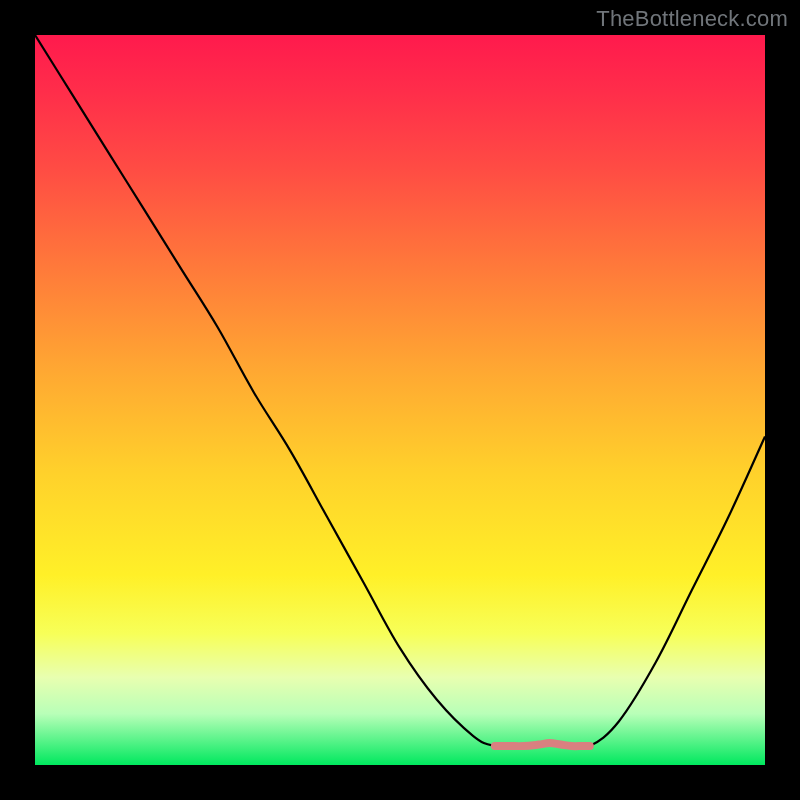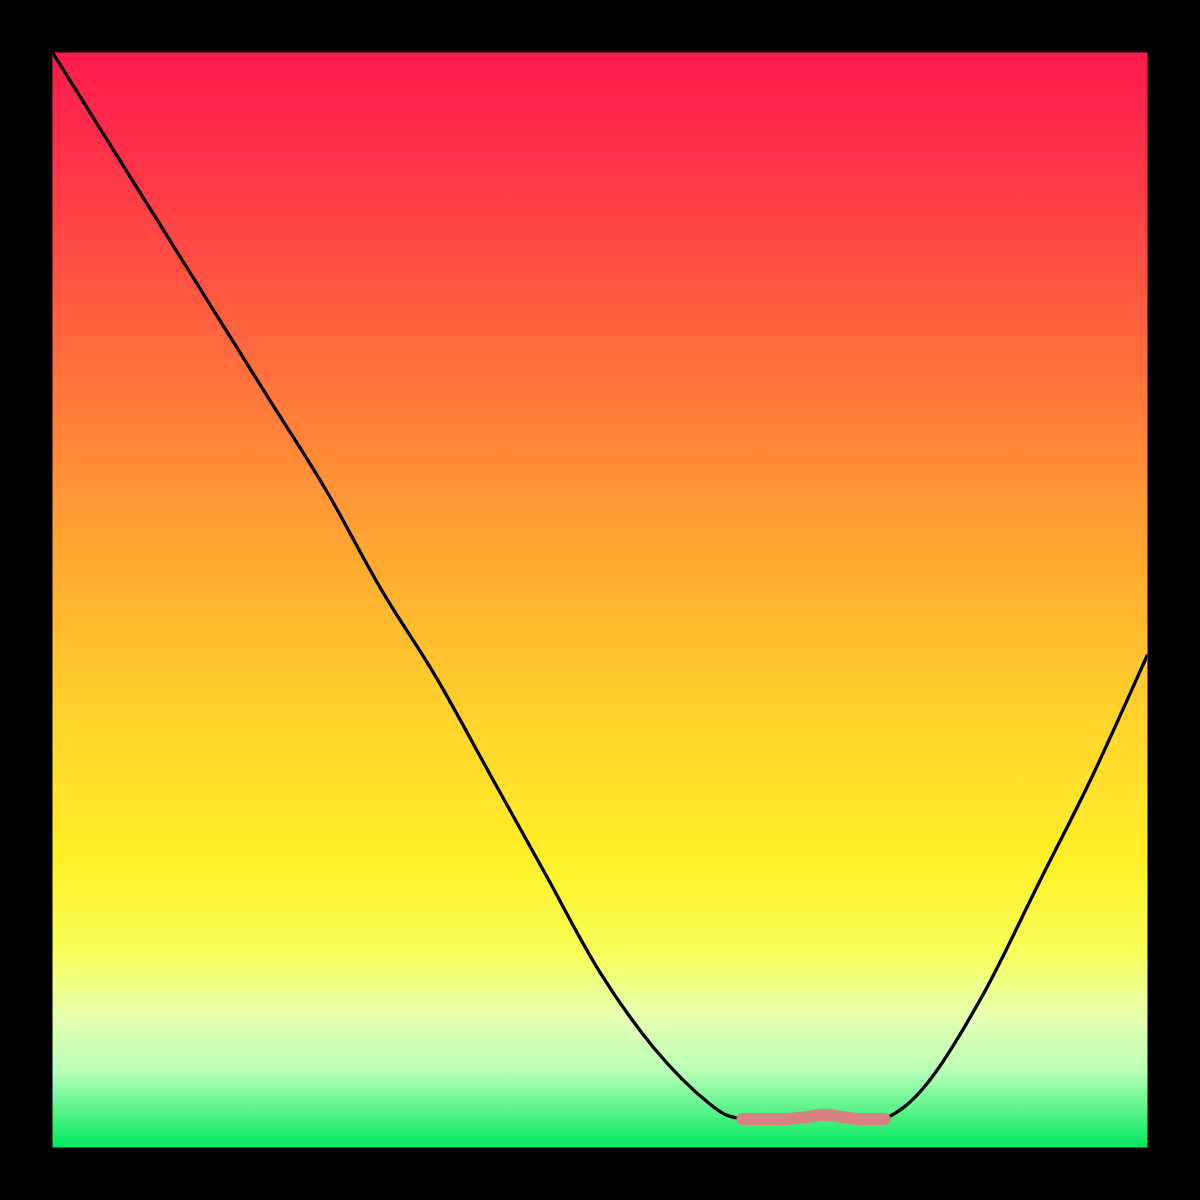--- a/index.html
+++ b/index.html
@@ -43,19 +43,20 @@
     font-family: Arial, Helvetica, sans-serif;
     font-size: 22px;
     color: #70757a;
     letter-spacing: 0.2px;
   }
 </style>
 </head>
 <body>
 
 <div class="frame">
+  <div class="watermark">TheBottleneck.com</div>
   <div class="plot-area">
     <svg class="curve" viewBox="0 0 730 730" preserveAspectRatio="none">
       <path id="main-curve" fill="none" stroke="#000000" stroke-width="2.2" d="M 0 0 C 6.569999999999999 10.511999999999995 23.36 37.37599999999996 36.5 58.39999999999998 C 49.64 79.42399999999999 59.86 95.77600000000005 73 116.80000000000007 C 86.14 137.82400000000007 96.36 154.17600000000007 109.5 175.20000000000005 C 122.64 196.22400000000002 132.86 212.57599999999996 146 233.59999999999997 C 159.14 254.62399999999997 169.36 269.662 182.5 292 C 195.64 314.338 205.86 335.36199999999997 219 357.7 C 232.14 380.038 242.35999999999999 393.76200000000006 255.49999999999997 416.1 C 268.64 438.438 278.86 458.14799999999997 292 481.79999999999995 C 305.14 505.45199999999994 315.36 523.848 328.5 547.5 C 341.64 571.152 351.86 592.176 365 613.2 C 378.14 634.224 388.36000000000007 648.5319999999999 401.50000000000006 664.3 C 414.64000000000004 680.068 427.488 692.3904 438 700.8 C 448.512 709.2095999999999 450.702 709.1804 459.9 711.02 C 469.09799999999996 712.8596 479.90200000000004 711.5455999999999 489.1 711.02 C 498.298 710.4944 503.11599999999993 708.1 510.99999999999994 708.1 C 518.8839999999999 708.1 525.016 710.4944 532.9 711.02 C 540.784 711.5455999999999 545.602 715.4875999999999 554.8 711.02 C 563.9979999999999 706.5524 572.174 701.1796 584 686.2 C 595.826 671.2204 607.36 651.452 620.5 627.8 C 633.64 604.1479999999999 643.86 581.0799999999999 657 554.8 C 670.14 528.52 680.36 509.39399999999995 693.5 481.79999999999995 C 706.64 454.20599999999996 723.43 415.954 730 401.5"></path>
       <path id="flat-highlight" fill="none" stroke="#d98080" stroke-width="8" stroke-linecap="round" d="M 459.9 711.02 C 462.52799999999996 711.02 469.24399999999997 711.02 474.5 711.02 C 479.75600000000003 711.02 483.84400000000005 711.2828 489.1 711.02 C 494.356 710.7572 499.101 710.0855999999999 503.7 709.56 C 508.299 709.0344 510.70799999999997 708.1 514.65 708.1 C 518.592 708.1 521.658 709.0344 525.6 709.56 C 529.542 710.0855999999999 532.608 710.7572 536.55 711.02 C 540.492 711.2828 544.215 711.02 547.5 711.02 C 550.785 711.02 553.486 711.02 554.8 711.02"></path>
     </svg>
   </div>
 </div>
 
 </body></html>

